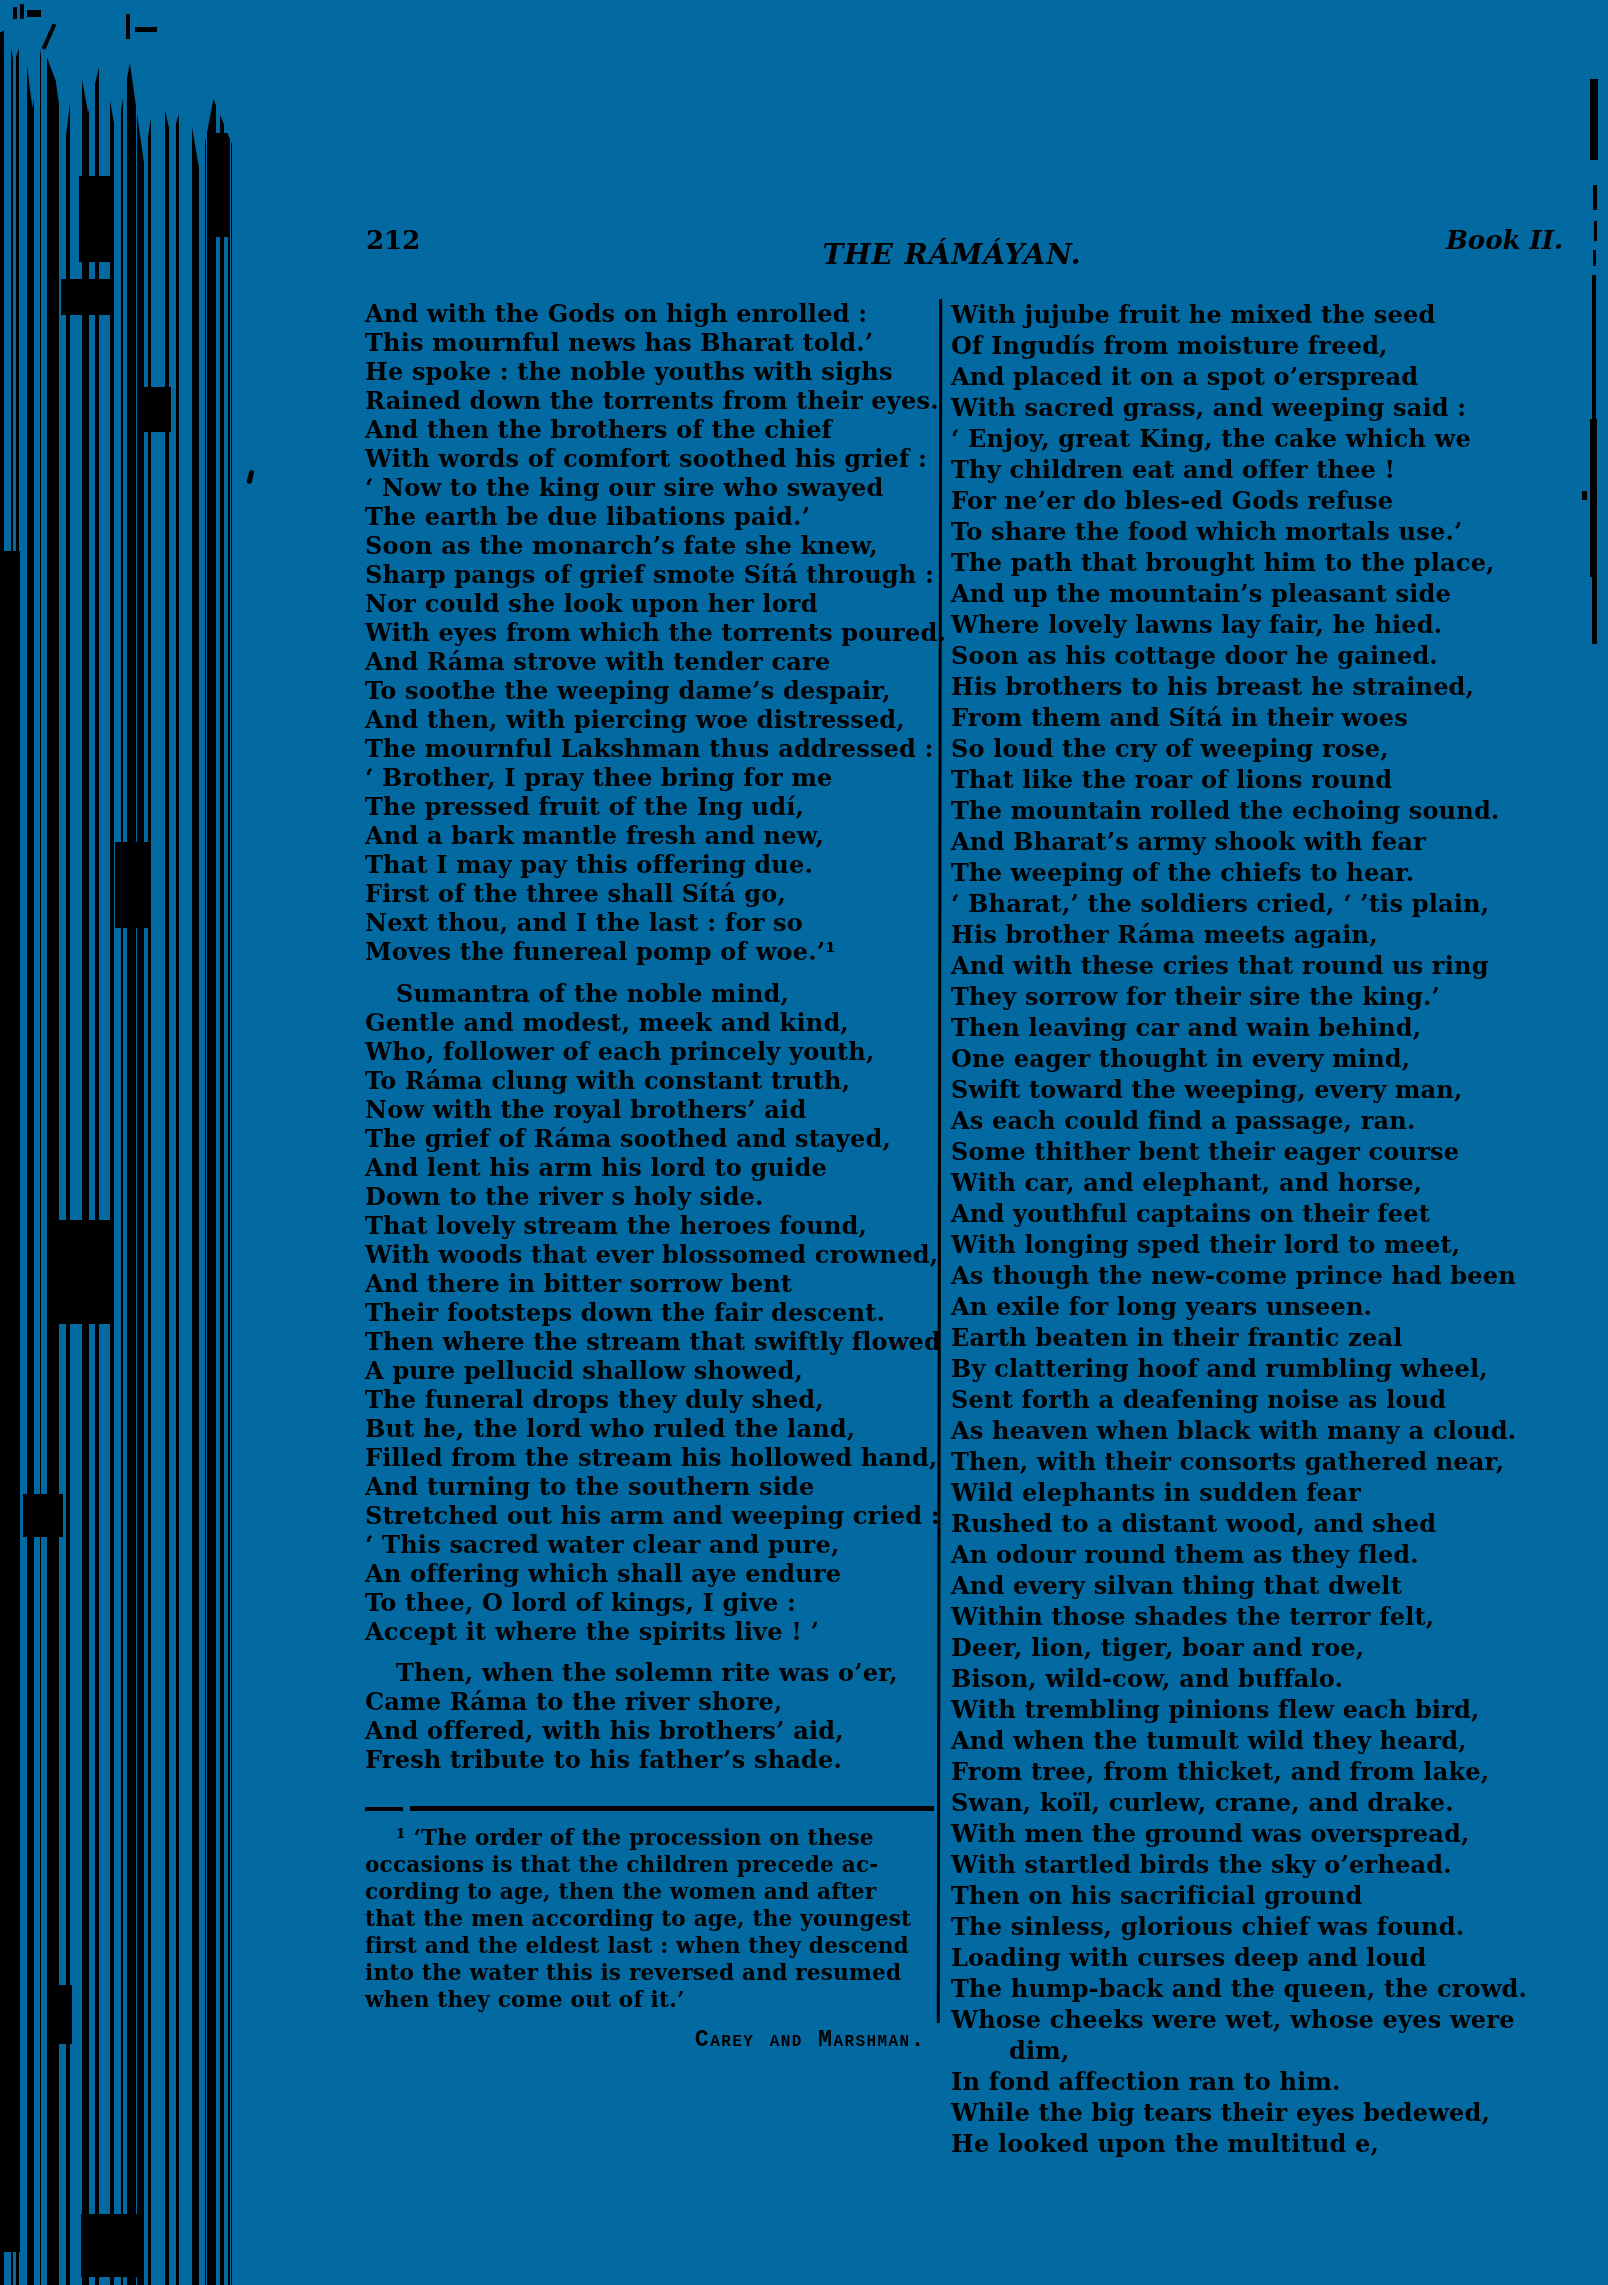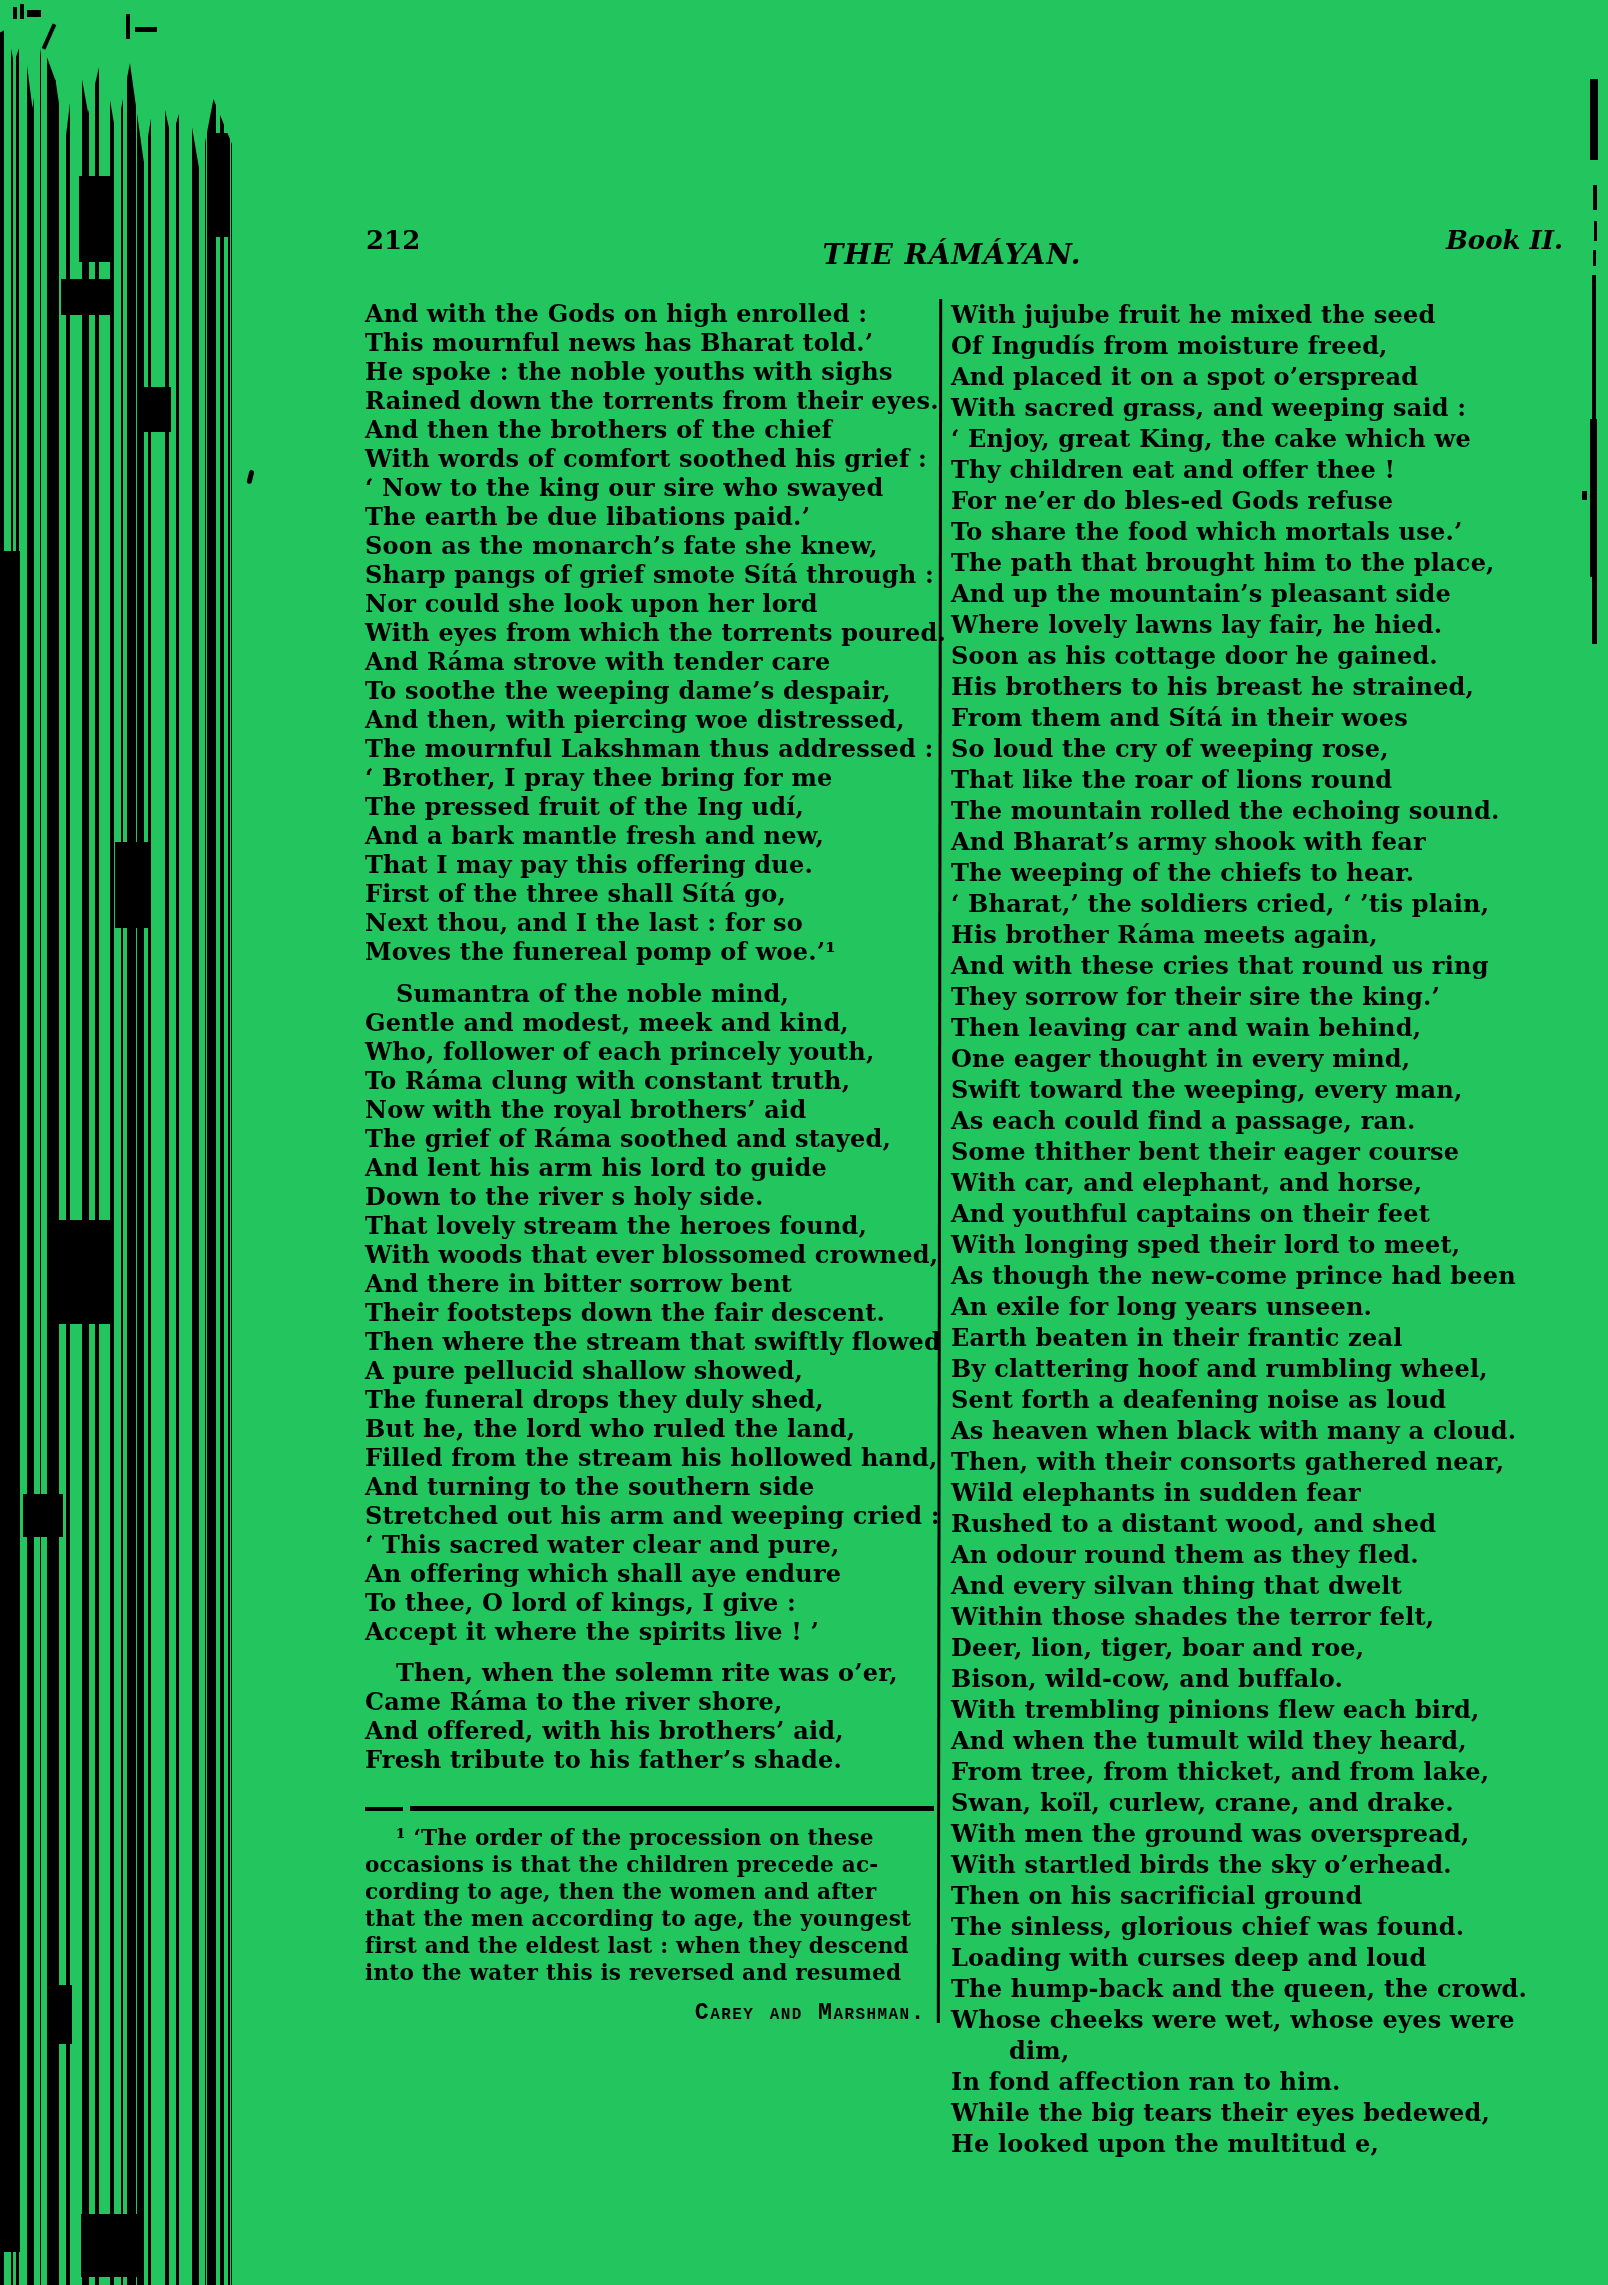--- a/index.html
+++ b/index.html
@@ -1,17 +1,17 @@
 <!DOCTYPE html>
 <html style="font-size:14.4px"><head>
 <meta charset="utf-8">
 <style>
   html,body{margin:0;padding:0;background:#ffffff;}
   #page{
-    position:relative; width:1608px; height:2285px; background:#22c55e;
+    position:relative; width:1608px; height:2285px; background:#0369a1;
     overflow:hidden; font-family:"DejaVu Serif","Liberation Serif",serif; color:#000;
   }
   
   .scan-band{
     position:absolute; left:0; top:27px; width:232px; height:2258px;
     background-image:
       repeating-linear-gradient(90deg,#000 0 3.6px,transparent 3.6px 10.8px,#000 10.8px 12.6px,transparent 12.6px 27px,#000 27px 34px,transparent 34px 40px,#000 40px 41px,transparent 41px 55px),
       repeating-linear-gradient(90deg,transparent 0 16px,#000 16px 19px,transparent 19px 47px,#000 47px 56px,transparent 56px 68px,#000 68px 70px,transparent 70px 80px);
     clip-path:polygon(0 5.4px,3% 1.8px,6% 36px,10% 9px,14% 81px,18% 16px,24% 54px,28% 117px,33% 22.5px,38% 86px,44% 27px,50% 108px,56% 36px,62% 135px,68% 50px,74% 113px,80% 63px,86% 144px,92% 72px,100% 117px,100% 100%,0 100%);
   }
@@ -199,18 +199,19 @@
   <div class="fnrule-a"></div>
   <div class="fnrule-b"></div>
   <div class="footnote">
     <div>
         <div class="vline indent">¹ ‘The order of the procession on these</div>
         <div class="vline">occasions is that the children precede ac-</div>
         <div class="vline">cording to age, then the women and after</div>
         <div class="vline">that the men according to age, the youngest</div>
         <div class="vline">first and the eldest last : when they descend</div>
         <div class="vline">into the water this is reversed and resumed</div>
+        <div class="vline">when they come out of it.’</div>
       </div>
     <div class="fn-sig">Carey and Marshman.</div>
   </div>
 
 </div>
 
 
 </body></html>

